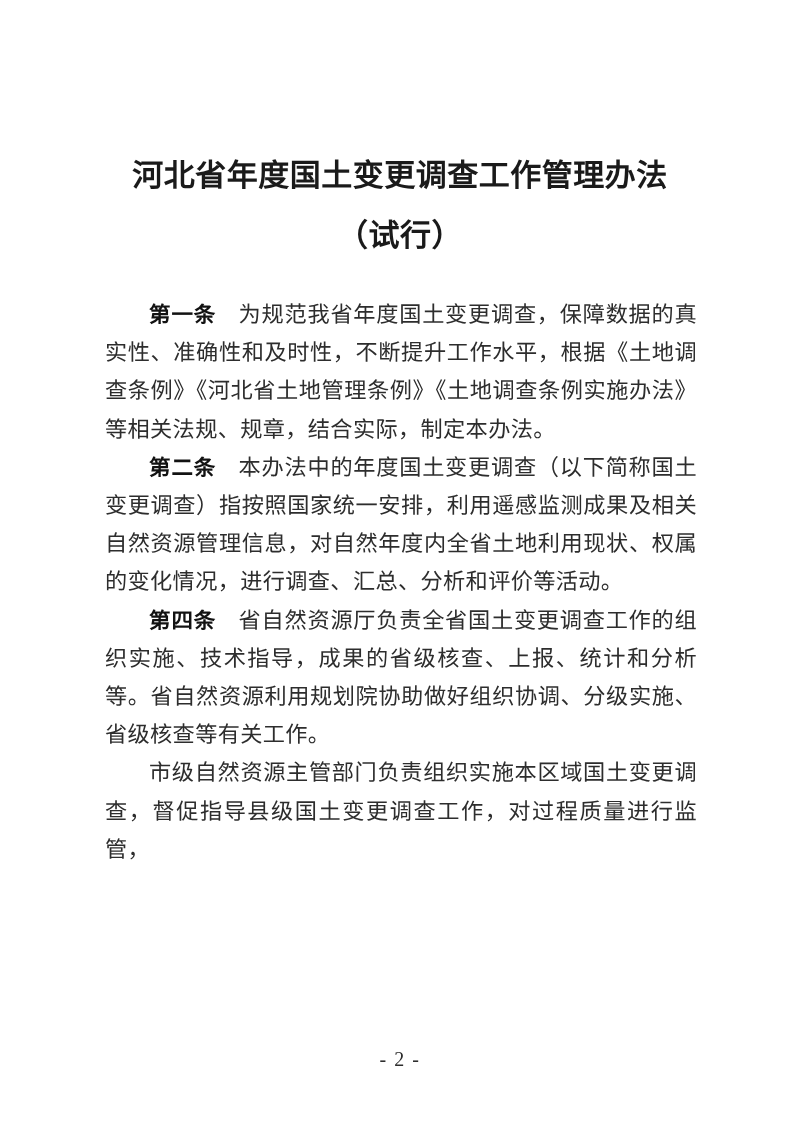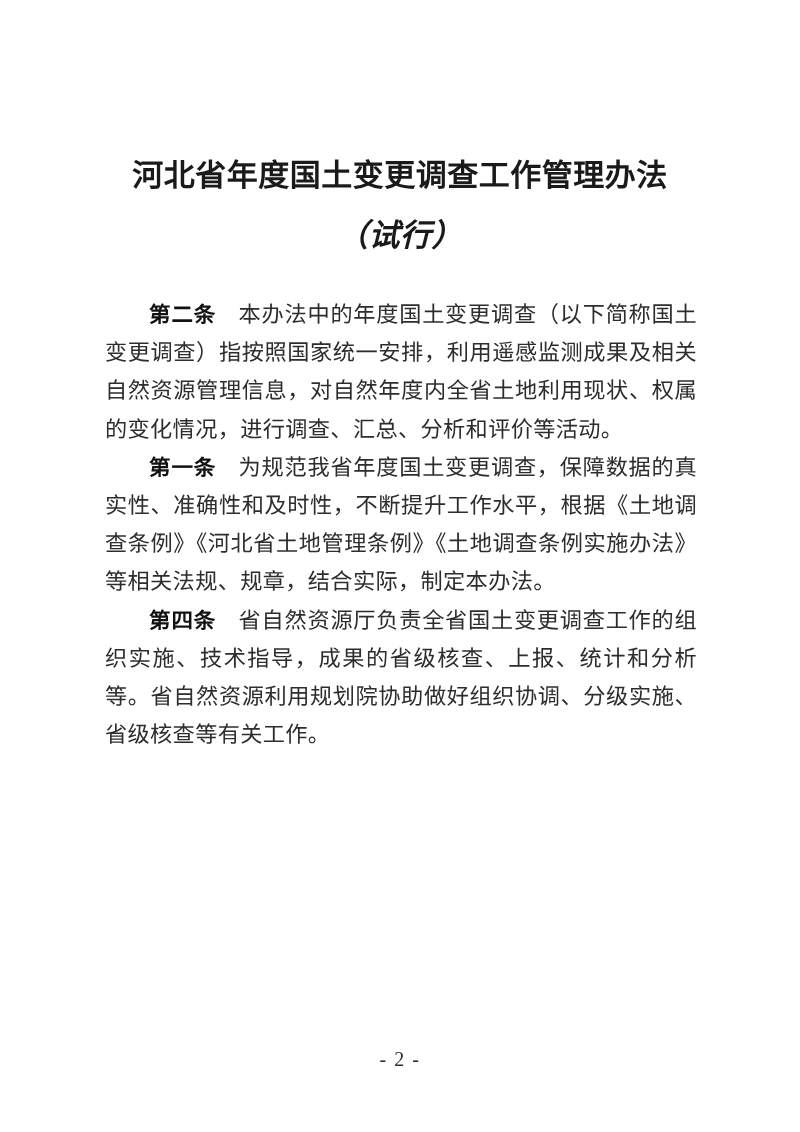--- a/index.html
+++ b/index.html
@@ -45,21 +45,20 @@
   }
 
   .doc-subtitle {
     font-family: "DejaVu Serif", "Liberation Serif", serif;
     font-weight: 700;
     font-size: 31px;
     line-height: 46px;
     letter-spacing: 0.5px;
     color: #1a1a1a;
     margin: 14px 0 0 0;
-    font-style: italic;
   }
 
   
   .body-block {
     position: absolute;
     left: 105px;
     top: 296px;
     width: 592px;
   }
 
@@ -115,32 +114,35 @@
 <div class="page">
 
   <div class="title-block">
     <h1 class="doc-title">河北省年度国土变更调查工作管理办法</h1>
     <div class="doc-subtitle">（试行）</div>
   </div>
 
   <div class="body-block">
 
     <p class="para">
-      <span class="art-label">第二条</span><span class="art-gap"></span><span>本办法中的年度国土变更调查（以下简称国土变更调查）指按照国家统一安排，利用遥感监测成果及相关自然资源管理信息，对自然年度内全省土地利用现状、权属的变化情况，进行调查、汇总、分析和评价等活动。</span>
+      <span class="art-label">第一条</span><span class="art-gap"></span><span>为规范我省年度国土变更调查，保障数据的真实性、准确性和及时性，不断提升工作水平，根据《土地调查条例》《河北省土地管理条例》《土地调查条例实施办法》等相关法规、规章，结合实际，制定本办法。</span>
     </p>
 
     <p class="para">
-      <span class="art-label">第一条</span><span class="art-gap"></span><span>为规范我省年度国土变更调查，保障数据的真实性、准确性和及时性，不断提升工作水平，根据《土地调查条例》《河北省土地管理条例》《土地调查条例实施办法》等相关法规、规章，结合实际，制定本办法。</span>
+      <span class="art-label">第二条</span><span class="art-gap"></span><span>本办法中的年度国土变更调查（以下简称国土变更调查）指按照国家统一安排，利用遥感监测成果及相关自然资源管理信息，对自然年度内全省土地利用现状、权属的变化情况，进行调查、汇总、分析和评价等活动。</span>
     </p>
 
 
     <p class="para">
       <span class="art-label">第四条</span><span class="art-gap"></span><span>省自然资源厅负责全省国土变更调查工作的组织实施、技术指导，成果的省级核查、上报、统计和分析等。省自然资源利用规划院协助做好组织协调、分级实施、省级核查等有关工作。</span>
     </p>
 
+    <p class="para">
+      <span>市级自然资源主管部门负责组织实施本区域国土变更调查，督促指导县级国土变更调查工作，对过程质量进行监管，</span>
+    </p>
 
   </div>
 
   <div class="footer">
     <span class="page-number">- 2 -</span>
   </div>
 
 </div>
 
 </body></html>

